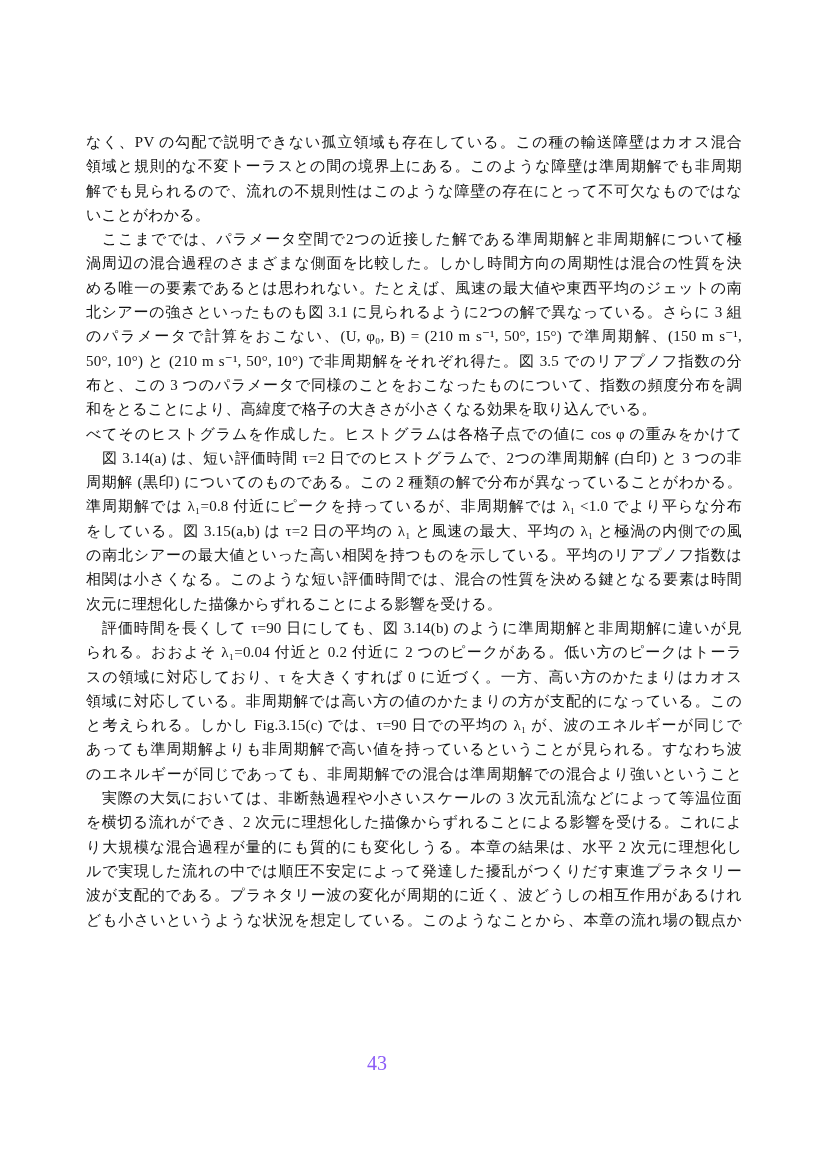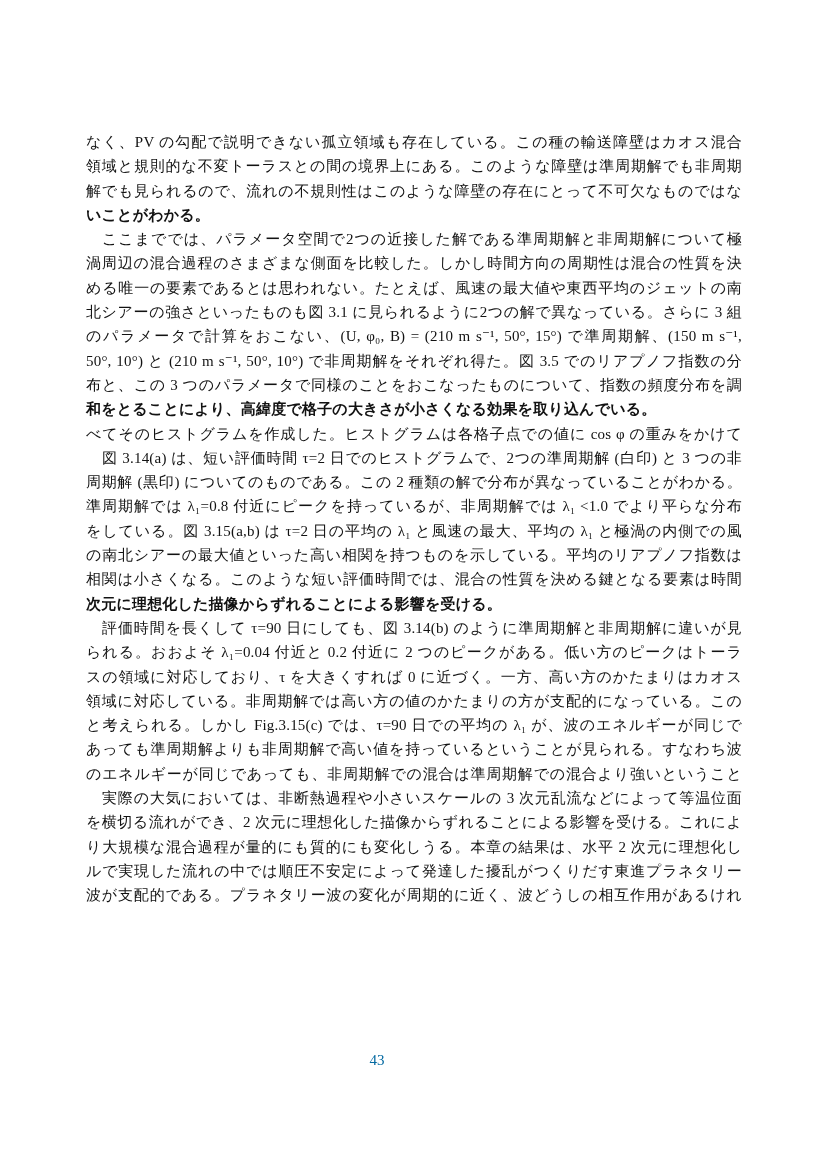--- a/index.html
+++ b/index.html
@@ -30,33 +30,32 @@
     padding: 0;
   }
   .line {
     text-align: justify;
     text-align-last: justify;
     text-justify: inter-character;
     white-space: normal;
   }
   .line.endline {
     text-align-last: left;
-    font-weight: bold;
   }
   .para.indent .line:first-child {
     text-indent: 16px;
   }
   .page-number {
     position: absolute;
     top: 1052px;
     left: 0;
     width: 100%;
     text-align: center;
-    font-size: 15px;
-    color: #0369a1;
+    font-size: 20px;
+    color: #8b5cf6;
   }
 </style>
 </head>
 <body>
 
 <div class="page">
   <div class="text-block">
       <div class="para">
         <div class="line">なく、PV の勾配で説明できない孤立領域も存在している。この種の輸送障壁はカオス混合</div>
         <div class="line">領域と規則的な不変トーラスとの間の境界上にある。このような障壁は準周期解でも非周期</div>
@@ -91,16 +90,17 @@
         <div class="line">と考えられる。しかし Fig.3.15(c) では、τ=90 日での平均の λ₁ が、波のエネルギーが同じで</div>
         <div class="line">あっても準周期解よりも非周期解で高い値を持っているということが見られる。すなわち波</div>
         <div class="line">のエネルギーが同じであっても、非周期解での混合は準周期解での混合より強いということ</div>
       </div>
       <div class="para indent">
         <div class="line">実際の大気においては、非断熱過程や小さいスケールの 3 次元乱流などによって等温位面</div>
         <div class="line">を横切る流れができ、2 次元に理想化した描像からずれることによる影響を受ける。これによ</div>
         <div class="line">り大規模な混合過程が量的にも質的にも変化しうる。本章の結果は、水平 2 次元に理想化し</div>
         <div class="line">ルで実現した流れの中では順圧不安定によって発達した擾乱がつくりだす東進プラネタリー</div>
         <div class="line">波が支配的である。プラネタリー波の変化が周期的に近く、波どうしの相互作用があるけれ</div>
+        <div class="line">ども小さいというような状況を想定している。このようなことから、本章の流れ場の観点か</div>
       </div>
     </div>
   <div class="page-number">43</div>
 </div>
 
 </body></html>

